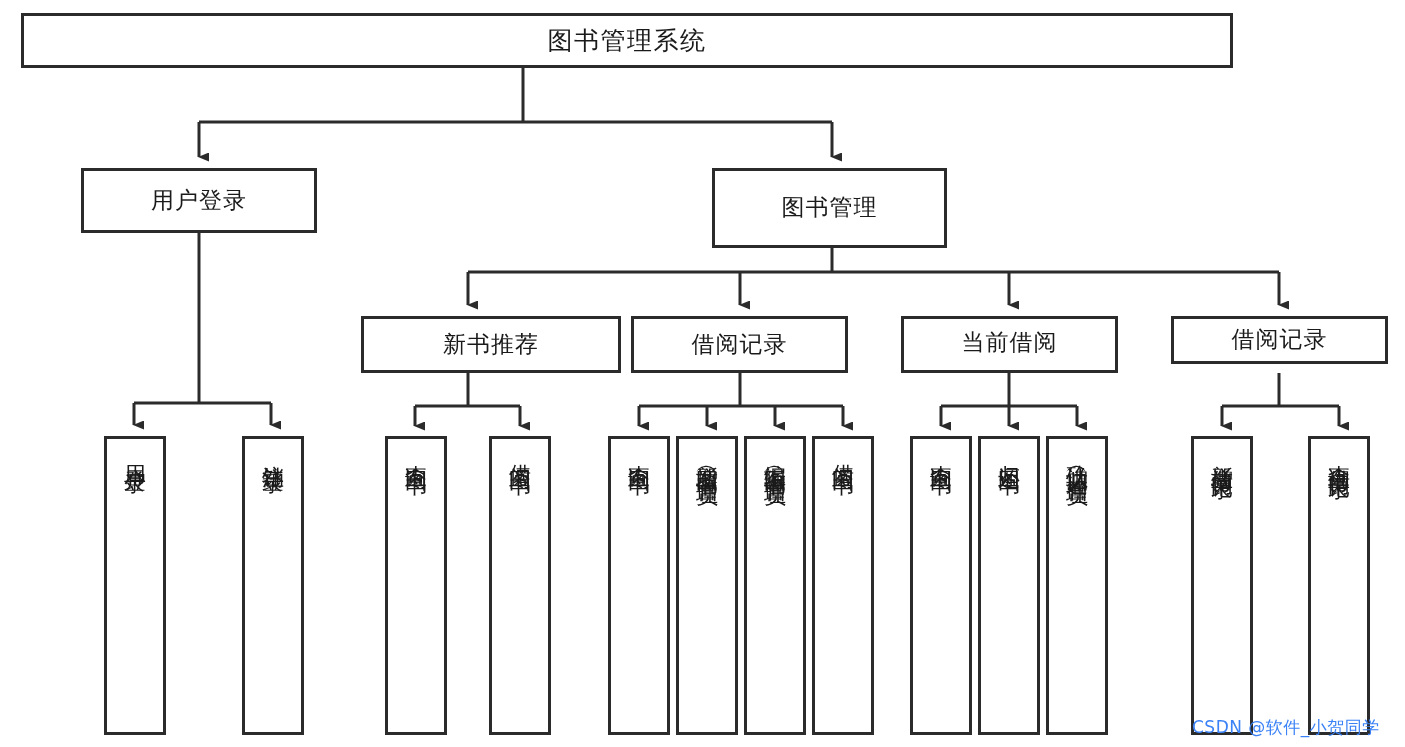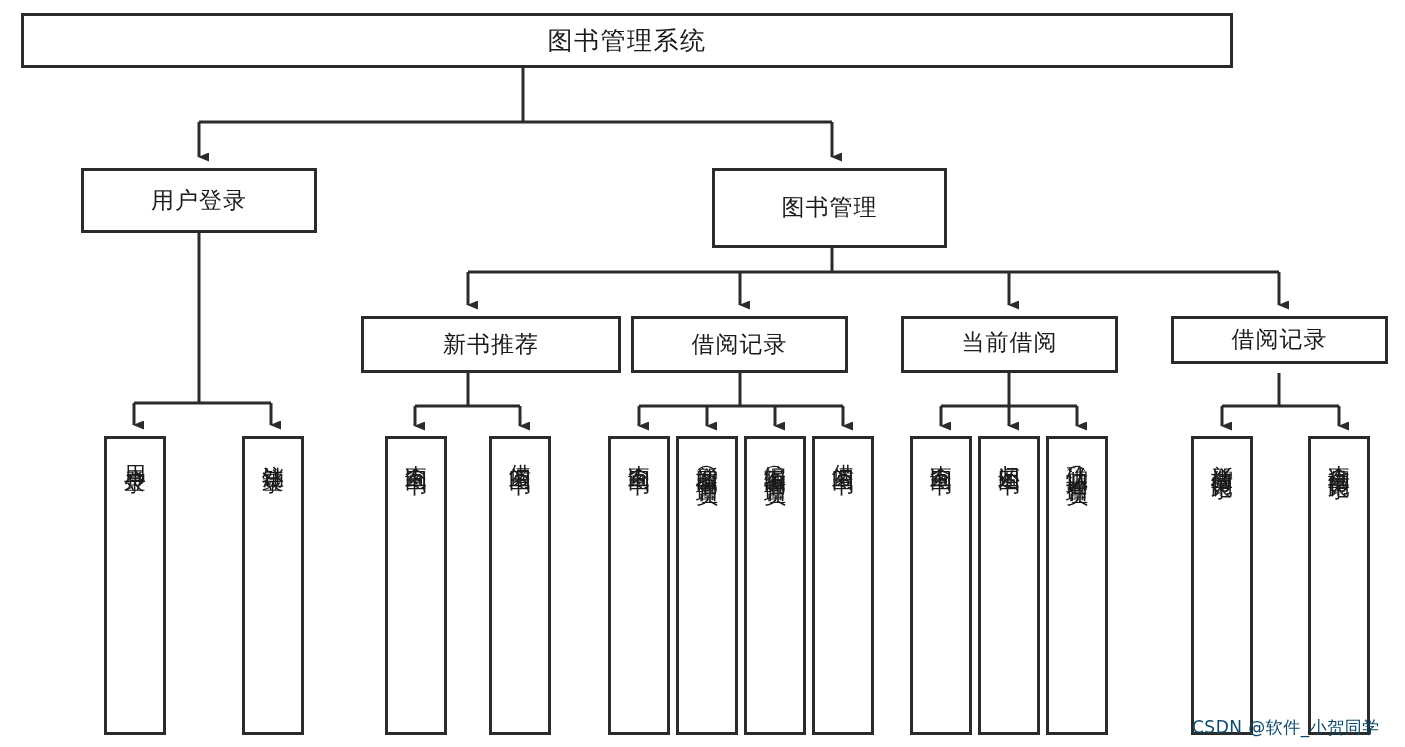--- a/index.html
+++ b/index.html
@@ -58,21 +58,21 @@
     white-space: nowrap;
     text-align: left;
   }
   .title-label {
     font-size: 25px;
     letter-spacing: 1.5px;
   }
   .watermark {
     position: absolute;
     font-size: 17px;
-    color: #0c4a6e;
+    color: #3b82f6;
     letter-spacing: 0.5px;
     white-space: nowrap;
     user-select: none;
   }
 </style>
 </head>
 <body>
 
 <div id="diagram-root">
 

